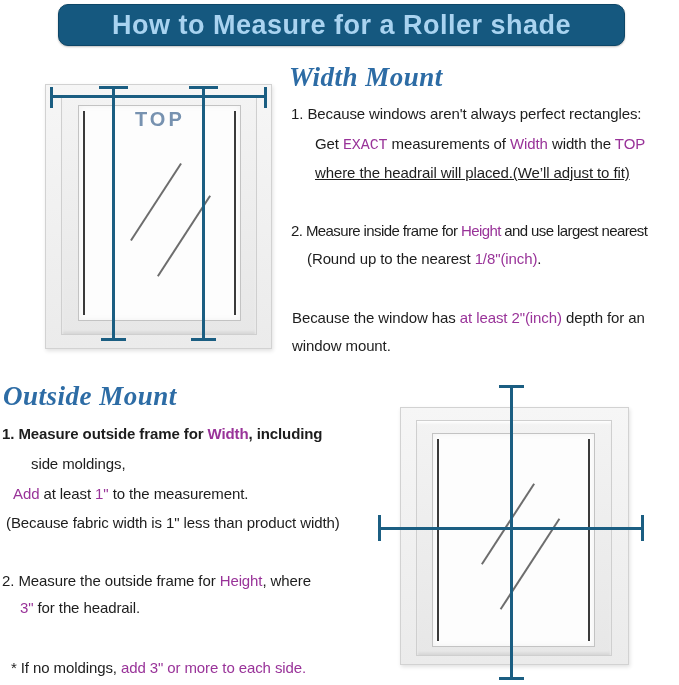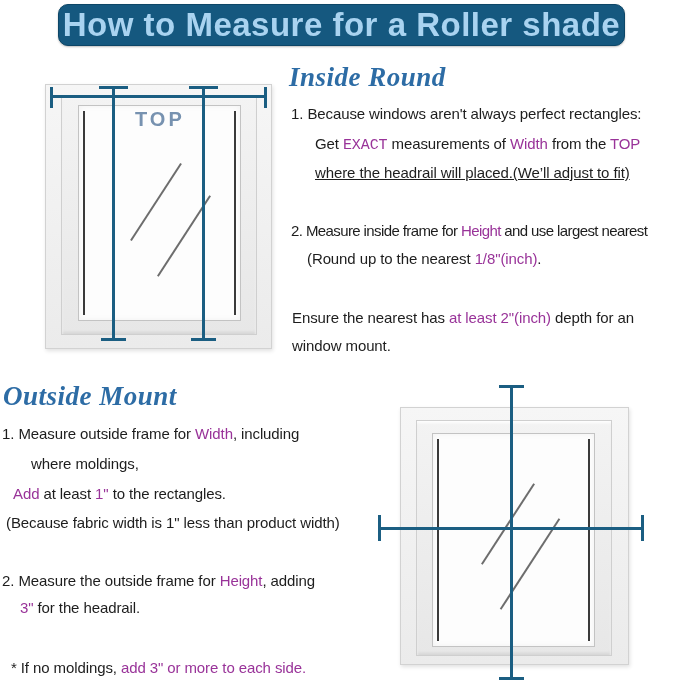--- a/index.html
+++ b/index.html
@@ -9,42 +9,42 @@
     overflow:hidden;
   }
   
   .hdr{
     position:absolute;left:58px;top:4px;width:565px;height:40px;
     background:var(--header_bg);border:1px solid #0d4667;border-radius:10px;
     display:flex;align-items:center;justify-content:center;
     box-shadow:0 1px 2px rgba(0,0,0,.25);
   }
   .hdr-title{
-    color:var(--header_text);font-size:33px;font-weight:bold;
+    color:var(--header_text);font-size:27px;font-weight:bold;
     letter-spacing:.5px;white-space:nowrap;
   }
   
   .line{position:absolute;font-size:15px;line-height:20px;white-space:nowrap;
         color:var(--body_text);letter-spacing:-0.1px;}
   .tight{letter-spacing:-0.6px;}
   .mount-h{
     position:absolute;font-family:"Liberation Serif", serif;font-style:italic;
     font-weight:600;font-size:27px;color:var(--heading_blue);white-space:nowrap;
     letter-spacing:.5px;
   }
   #im-h {left:289px;top:62px;}
   #im1-l1{left:291px;top:104px;}
   #im1-l2{left:315px;top:134px;}
   #im1-l3{left:315px;top:163px;text-decoration:underline;}
   #im2-l1{left:291px;top:221px;}
   #im2-l2{left:307px;top:249px;text-align:right;}
   #ens-l1{left:292px;top:308px;}
   #ens-l2{left:292px;top:336px;}
   #om-h {left:3px;top:381px;}
-  #om1-l1{left:2px;top:424px;}
+  #om1-l1{left:2px;top:424px;font-weight:bold;}
   #om1-l2{left:31px;top:454px;}
   #om1-l3{left:13px;top:484px;}
   #om1-l4{left:6px;top:513px;}
   #om2-l1{left:2px;top:571px;}
   #om2-l2{left:20px;top:598px;}
   #om-note{left:11px;top:658px;}
   
   .win{position:absolute;background:linear-gradient(#f6f6f6,#ebebeb);
        border:1px solid #d2d2d2;box-shadow:1px 2px 4px rgba(0,0,0,.12);}
   .win .mid{position:absolute;background:linear-gradient(#f3f3f3,#e7e7e7);
@@ -107,35 +107,35 @@
 <div class="mline" id="m1-ht-l"></div>
 <div class="mline" id="m1-ht-r"></div>
 <div class="mline" id="m1-v1"></div>
 <div class="mline" id="m1-v1t"></div>
 <div class="mline" id="m1-v1b"></div>
 <div class="mline" id="m1-v2"></div>
 <div class="mline" id="m1-v2t"></div>
 <div class="mline" id="m1-v2b"></div>
 <div class="top-label">TOP</div>
 
-<div class="mount-h" id="im-h">Inside Round</div>
+<div class="mount-h" id="im-h">Width Mount</div>
 <div class="line" id="im1-l1"><span>1. Because windows aren't always perfect rectangles:</span></div>
-<div class="line" id="im1-l2"><span>Get </span><span style="color: var(--purple); font-family: Liberation Mono, monospace;">EXACT</span><span> measurements of </span><span style="color: var(--purple);">Width</span><span> from the </span><span style="color: var(--purple);">TOP</span></div>
+<div class="line" id="im1-l2"><span>Get </span><span style="color: var(--purple); font-family: Liberation Mono, monospace;">EXACT</span><span> measurements of </span><span style="color: var(--purple);">Width</span><span> width the </span><span style="color: var(--purple);">TOP</span></div>
 <div class="line" id="im1-l3"><span>where the headrail will placed.(We’ll adjust to fit)</span></div>
 <div class="line tight" id="im2-l1"><span>2. Measure inside frame for </span><span style="color: var(--purple);">Height</span><span> and use largest nearest</span></div>
 <div class="line" id="im2-l2"><span>(Round up to the nearest </span><span style="color: var(--purple);">1/8"(inch)</span><span>.</span></div>
-<div class="line" id="ens-l1"><span>Ensure the nearest has </span><span style="color: var(--purple);">at least 2"(inch)</span><span> depth for an</span></div>
+<div class="line" id="ens-l1"><span>Because the window has </span><span style="color: var(--purple);">at least 2"(inch)</span><span> depth for an</span></div>
 <div class="line" id="ens-l2"><span>window mount.</span></div>
 
 <div class="mount-h" id="om-h">Outside Mount</div>
 <div class="line" id="om1-l1"><span>1. Measure outside frame for </span><span style="color: var(--purple);">Width</span><span>, including</span></div>
-<div class="line" id="om1-l2"><span>where moldings,</span></div>
-<div class="line" id="om1-l3"><span style="color: var(--purple);">Add</span><span> at least </span><span style="color: var(--purple);">1"</span><span> to the rectangles.</span></div>
+<div class="line" id="om1-l2"><span>side moldings,</span></div>
+<div class="line" id="om1-l3"><span style="color: var(--purple);">Add</span><span> at least </span><span style="color: var(--purple);">1"</span><span> to the measurement.</span></div>
 <div class="line" id="om1-l4"><span>(Because fabric width is 1" less than product width)</span></div>
-<div class="line" id="om2-l1"><span>2. Measure the outside frame for </span><span style="color: var(--purple);">Height</span><span>, adding</span></div>
+<div class="line" id="om2-l1"><span>2. Measure the outside frame for </span><span style="color: var(--purple);">Height</span><span>, where</span></div>
 <div class="line" id="om2-l2"><span style="color: var(--purple);">3"</span><span>  for the headrail.</span></div>
 <div class="line" id="om-note"><span>* If no moldings, </span><span style="color: var(--purple);">add 3" or more to each side.</span></div>
 
 <div class="win" id="win2">
   <div class="mid"></div>
   <div class="glass">
     <div class="strip l"></div>
     <div class="strip r"></div>
     <div class="diag d1"></div>
     <div class="diag d2"></div>

